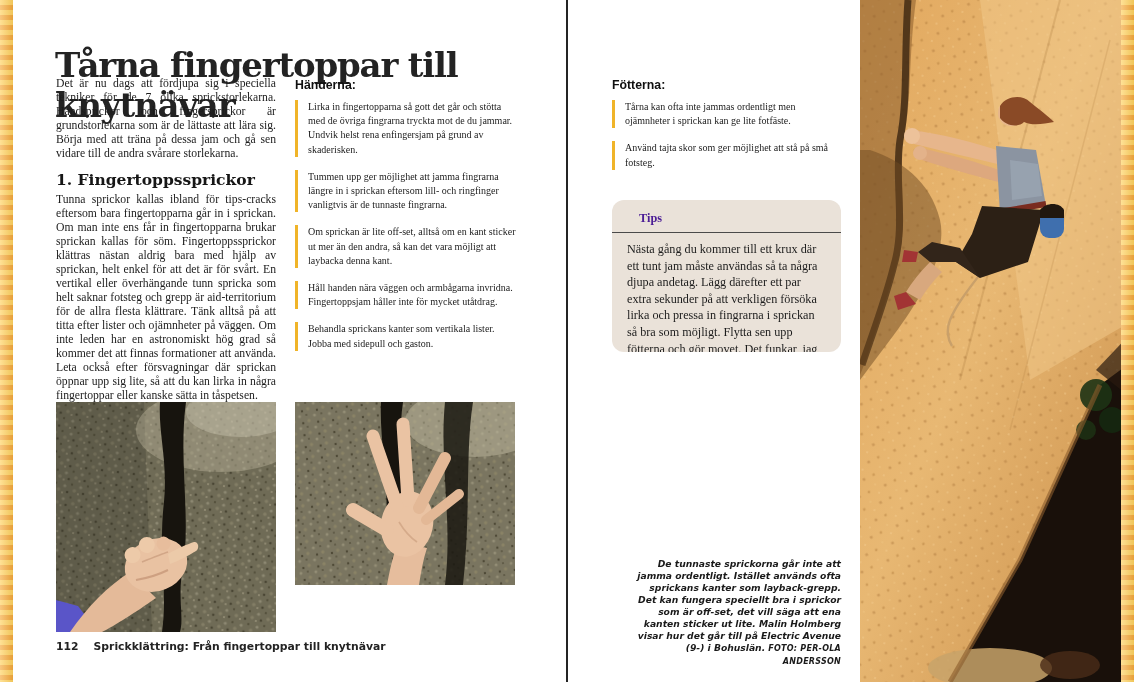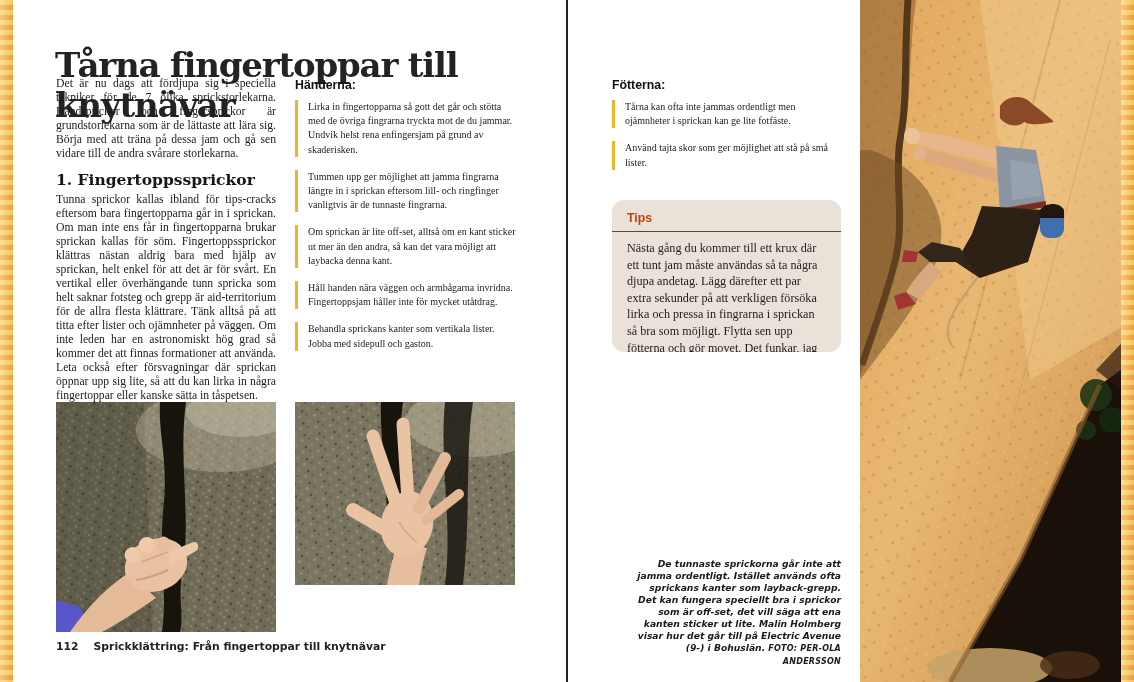--- a/index.html
+++ b/index.html
@@ -27,21 +27,21 @@
   .section-head{font-family:"DejaVu Serif",serif;font-weight:700;font-size:15.5px;color:#161616;margin:0 0 4px 0;}
 
   .side-head{font-family:Liberation Sans, sans-serif;font-weight:700;font-size:12.3px;color:#101010;}
   .bullets{margin-top:8px;}
   .bullet{border-left:3px solid #F0B429;padding-left:10px;margin-bottom:13px;
     font-size:10px;line-height:14.2px;color:#1c1c1c;}
 
   .tips-box{position:absolute;left:612px;top:200px;width:229px;height:152px;
     background:#EAE2D9;border-radius:12px;box-sizing:border-box;
     padding:11px 15px 10px 15px;overflow:hidden;}
-  .tips-head{font-family:Liberation Sans, sans-serif;font-weight:700;font-size:12.3px;color:#c2410c;}
+  .tips-head{font-family:Liberation Serif, serif;font-weight:700;font-size:12.3px;color:#4c1d95;margin-left:12px;}
   .tips-rule{border:none;border-top:1.4px solid #4a4a4a;margin:6px -15px 8px -15px;}
   .tips-body{font-size:12.2px;line-height:16.6px;color:#1c1c1c;}
 
   .photo{position:absolute;overflow:hidden;line-height:0;}
   .photo svg{display:block;}
 
   .caption{position:absolute;font-family:"DejaVu Sans",sans-serif;font-style:italic;
     font-weight:600;font-size:9.2px;line-height:12px;color:#1a1a1a;}
   .caption-right{text-align:right;}
   .credit{text-transform:uppercase;font-size:8px;letter-spacing:.25px;}
@@ -80,21 +80,21 @@
       <div class="bullet">Om sprickan är lite off-set, alltså om en kant sticker ut mer än den andra, så kan det vara möjligt att laybacka denna kant.</div>
       <div class="bullet">Håll handen nära väggen och armbågarna invridna. Fingertoppsjam håller inte för mycket utåtdrag.</div>
       <div class="bullet">Behandla sprickans kanter som vertikala lister. Jobba med sidepull och gaston.</div>
     </div>
   </div>
 
   <div class="col col3" style="top:78px;">
     <div class="side-head">Fötterna:</div>
     <div class="bullets">
       <div class="bullet">Tårna kan ofta inte jammas ordentligt men ojämnheter i sprickan kan ge lite fotfäste.</div>
-      <div class="bullet">Använd tajta skor som ger möjlighet att stå på små lister.</div>
+      <div class="bullet">Använd tajta skor som ger möjlighet att stå på små fotsteg.</div>
     </div>
   </div>
 
   <div class="tips-box">
     <div class="tips-head">Tips</div>
     <hr class="tips-rule">
     <div class="tips-body">Nästa gång du kommer till ett krux där ett tunt jam måste användas så ta några djupa andetag. Lägg därefter ett par extra sekunder på att verkligen försöka lirka och pressa in fingrarna i sprickan så bra som möjligt. Flytta sen upp fötterna och gör movet. Det funkar, jag lovar …</div>
   </div>
 
   <div class="photo" style="left:56px;top:402px;width:220px;height:230px;">

